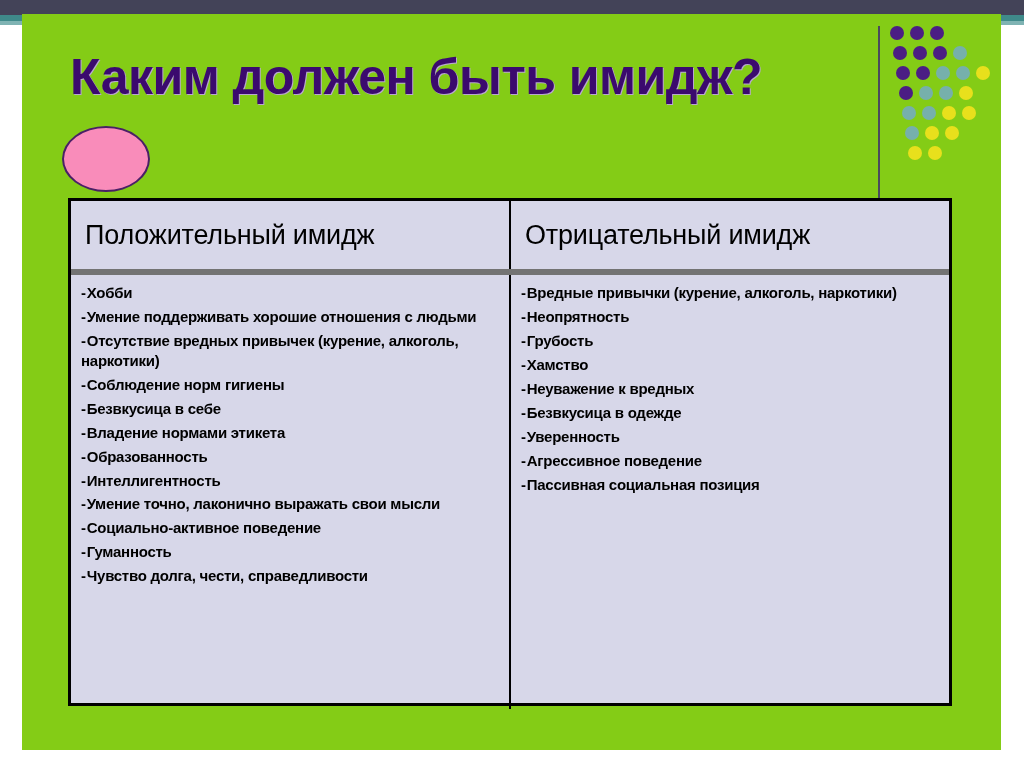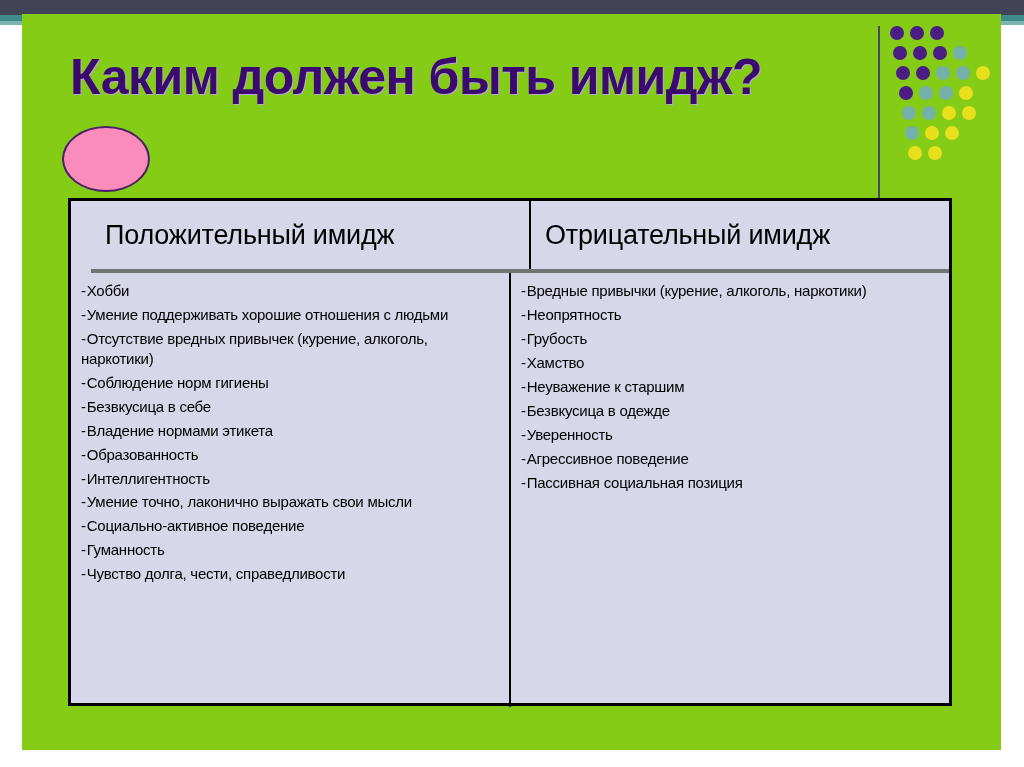--- a/index.html
+++ b/index.html
@@ -114,22 +114,21 @@
     top: 184px;
     width: 884px;
     height: 508px;
     border: 3px solid #000000;
     box-sizing: border-box;
     background: #d7d7e9;
   }
   #table-head {
     display: flex;
     height: 68px;
-    border-bottom: 4px solid #737373;
-    margin-left: 20px;
+    border-bottom: 6px solid #737373;
   }
   #table-body {
     display: flex;
     height: 434px;
   }
   .col-left {
     width: 440px;
     box-sizing: border-box;
     border-right: 2px solid #000000;
   }
@@ -149,21 +148,21 @@
     padding: 8px 10px 0 10px;
     box-sizing: border-box;
   }
   .cell-list ul {
     list-style: none;
     margin: 0;
     padding: 0;
   }
   .cell-list li {
     font-size: 15px;
-    font-weight: normal;
+    font-weight: bold;
     color: #000000;
     line-height: 1.33;
     margin-bottom: 4px;
     letter-spacing: -0.25px;
   }
   .cell-list li::before {
     content: "-";
     margin-right: 1px;
   }
 </style>
@@ -235,21 +234,21 @@
             <li>Гуманность</li>
             <li>Чувство долга, чести, справедливости</li>
           </ul>
       </div>
       <div class="col-right cell-list">
         <ul id="negative-list">
             <li>Вредные привычки (курение, алкоголь, наркотики)</li>
             <li>Неопрятность</li>
             <li>Грубость</li>
             <li>Хамство</li>
-            <li>Неуважение к старшим</li>
+            <li>Неуважение к вредных</li>
             <li>Безвкусица в одежде</li>
             <li>Уверенность</li>
             <li>Агрессивное поведение</li>
             <li>Пассивная социальная позиция</li>
           </ul>
       </div>
     </div>
 
   </div>
 </div>

